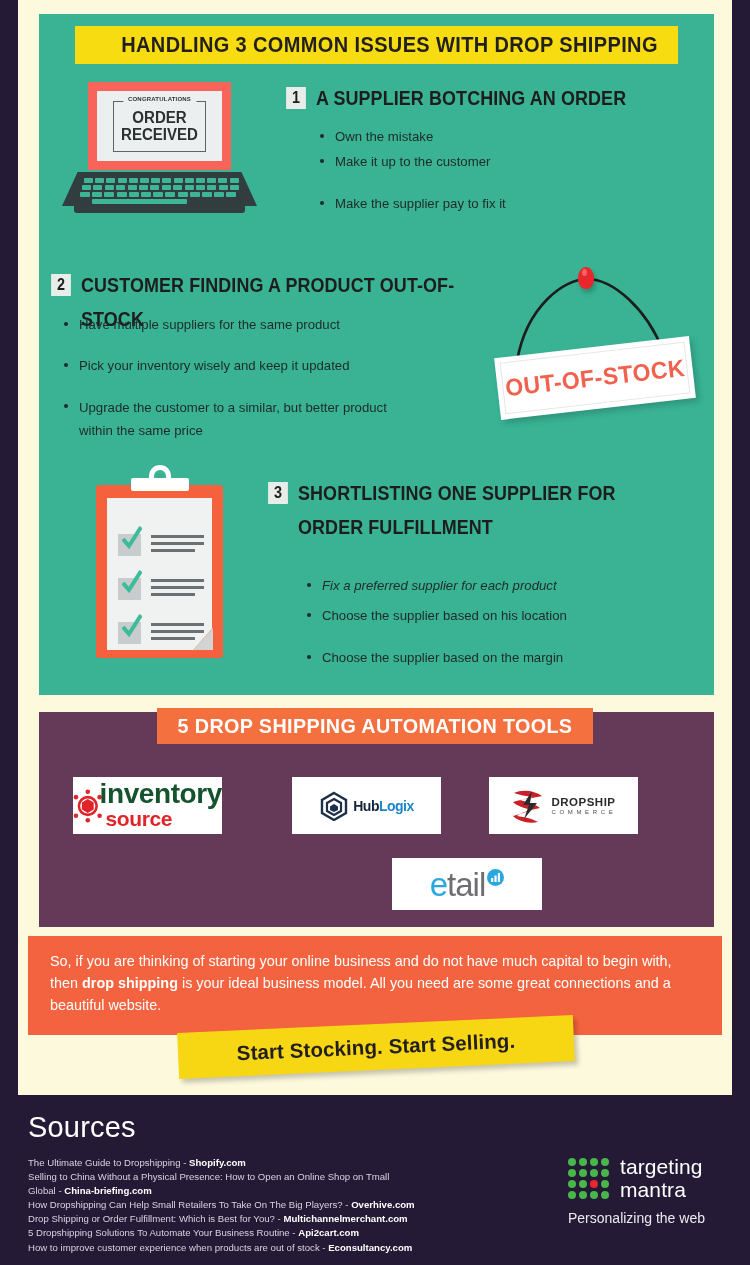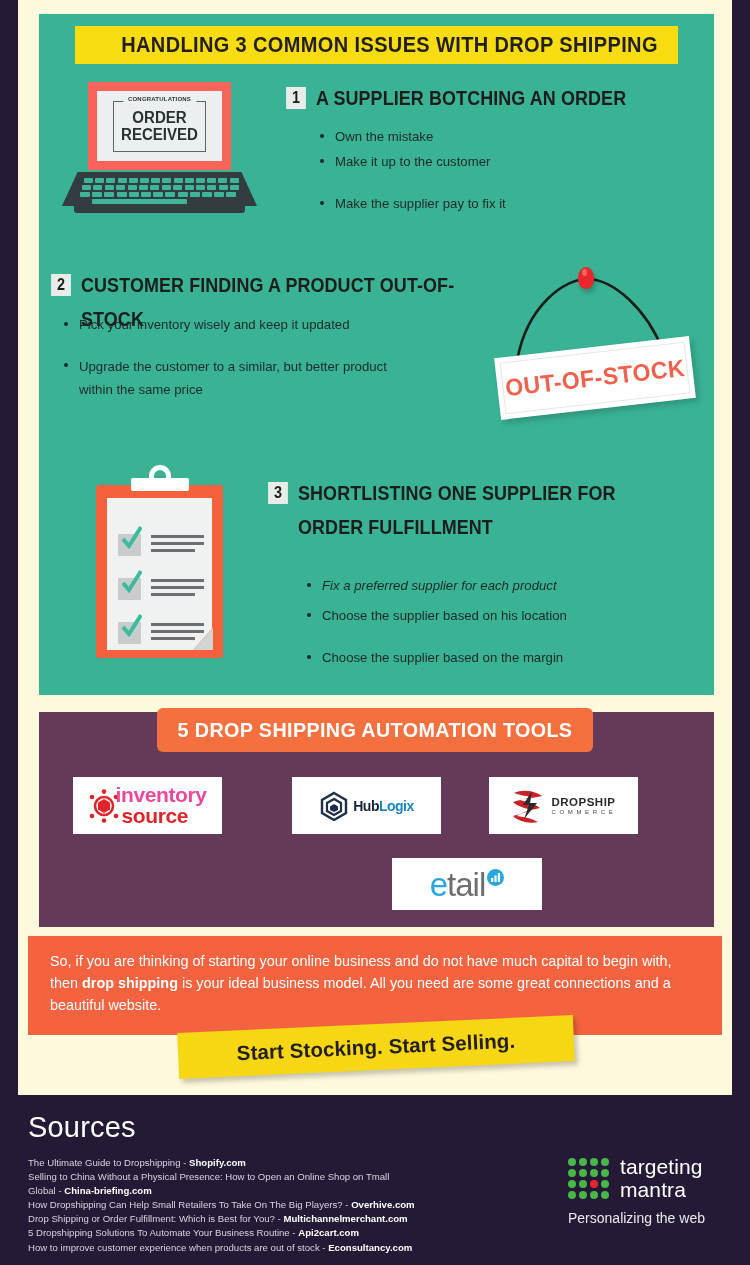--- a/index.html
+++ b/index.html
@@ -195,25 +195,24 @@
     position: absolute; left: 4px; top: -6px; width: 20px; height: 26px;
   }
   .chk-line { position: absolute; left: 33px; height: 3px; background: #6b7173; }
 
   
   .tools {
     position: absolute; left: 39px; top: 712px; width: 675px; height: 215px;
     background: #653a59;
   }
   .tools-band {
-    position: absolute; left: 157px; top: 708px; width: 436px; height: 44px;
+    position: absolute; left: 157px; top: 708px; width: 436px; height: 36px;
     background: #f4713f;
     display: flex; align-items: center; justify-content: center;
     z-index: 3;
-    border-radius: 6px;
   }
   .tools-band span {
     font-family: "Liberation Sans Narrow", "Liberation Sans", sans-serif;
     font-weight: 700; font-size: 21px; color: #ffffff;
     letter-spacing: .4px; transform: scaleX(.94); white-space: nowrap;
   }
   .logo-card {
     position: absolute;
     background: #ffffff;
     display: flex; align-items: center; justify-content: center;
@@ -351,20 +350,21 @@
     <li style="margin-bottom:6px;">Own the mistake</li>
     <li style="margin-bottom:23px;">Make it up to the customer</li>
     <li>Make the supplier pay to fix it</li>
   </ul>
 
   <div class="sec-head" style="left:50px; top:272px; width:470px;">
     <div class="num">2</div>
     <div class="sec-title">CUSTOMER FINDING A PRODUCT OUT-OF-STOCK</div>
   </div>
   <ul class="bullets" style="left:62px; top:315px; width:400px;">
+    <li style="margin-bottom:22px;">Have multiple suppliers for the same product</li>
     <li style="margin-bottom:22px;">Pick your inventory wisely and keep it updated</li>
     <li style="width:355px; line-height:1.72;">Upgrade the customer to a similar, but better product within the same price</li>
   </ul>
 
   <div class="oos">
     <svg width="205" height="150" style="position:absolute;left:0;top:0;">
       <path d="M22,96 C32,40 70,14 92,14" stroke="#1d1d1d" stroke-width="2.6" fill="none"></path>
       <path d="M92,14 C118,14 152,44 168,86" stroke="#1d1d1d" stroke-width="2.6" fill="none"></path>
     </svg>
     <div class="oos-pin"></div>
@@ -433,21 +433,21 @@
       <circle cx="15" cy="17" r="9" fill="none" stroke="#e0242a" stroke-width="2.6"></circle>
       <path d="M15 10 l6 3.5 v7 L15 24 l-6 -3.5 v-7 Z" fill="#e0242a"></path>
       <circle cx="3" cy="8" r="2.3" fill="#e0242a"></circle>
         <circle cx="27" cy="8" r="2.3" fill="#e0242a"></circle>
       <circle cx="3" cy="27" r="2.3" fill="#e0242a"></circle>
         <circle cx="27" cy="27" r="2.3" fill="#e0242a"></circle>
       <circle cx="15" cy="2.6" r="2.3" fill="#e0242a"></circle>
         <circle cx="15" cy="31.5" r="2.3" fill="#e0242a"></circle>
     </svg>
     <div style="margin-left:-3px;">
-      <div style="font-size:21px;font-weight:700;color:#ec4899;line-height:1;letter-spacing:-.4px;">inventory</div>
+      <div style="font-size:28px;font-weight:700;color:#14532d;line-height:1;letter-spacing:-.4px;">inventory</div>
       <div style="font-size:21px;font-weight:700;color:#e0242a;line-height:1.05;letter-spacing:-.4px;margin-left:6px;">source</div>
     </div>
   </div>
 
   <div class="logo-card" style="left:292px; top:777px; width:149px; height:57px;">
     <svg width="30" height="30" viewBox="0 0 30 30">
       <path d="M15 2 L27 9 V22 L15 29 L3 22 V9 Z" fill="none" stroke="#1d2f4a" stroke-width="2.4"></path>
       <path d="M15 8 L22 12 V20 L15 24 L8 20 V12 Z" fill="none" stroke="#1d2f4a" stroke-width="2.2"></path>
       <path d="M15 13 L19 15.4 V19 L15 21 L11 19 V15.4 Z" fill="#1d2f4a"></path>
     </svg>

